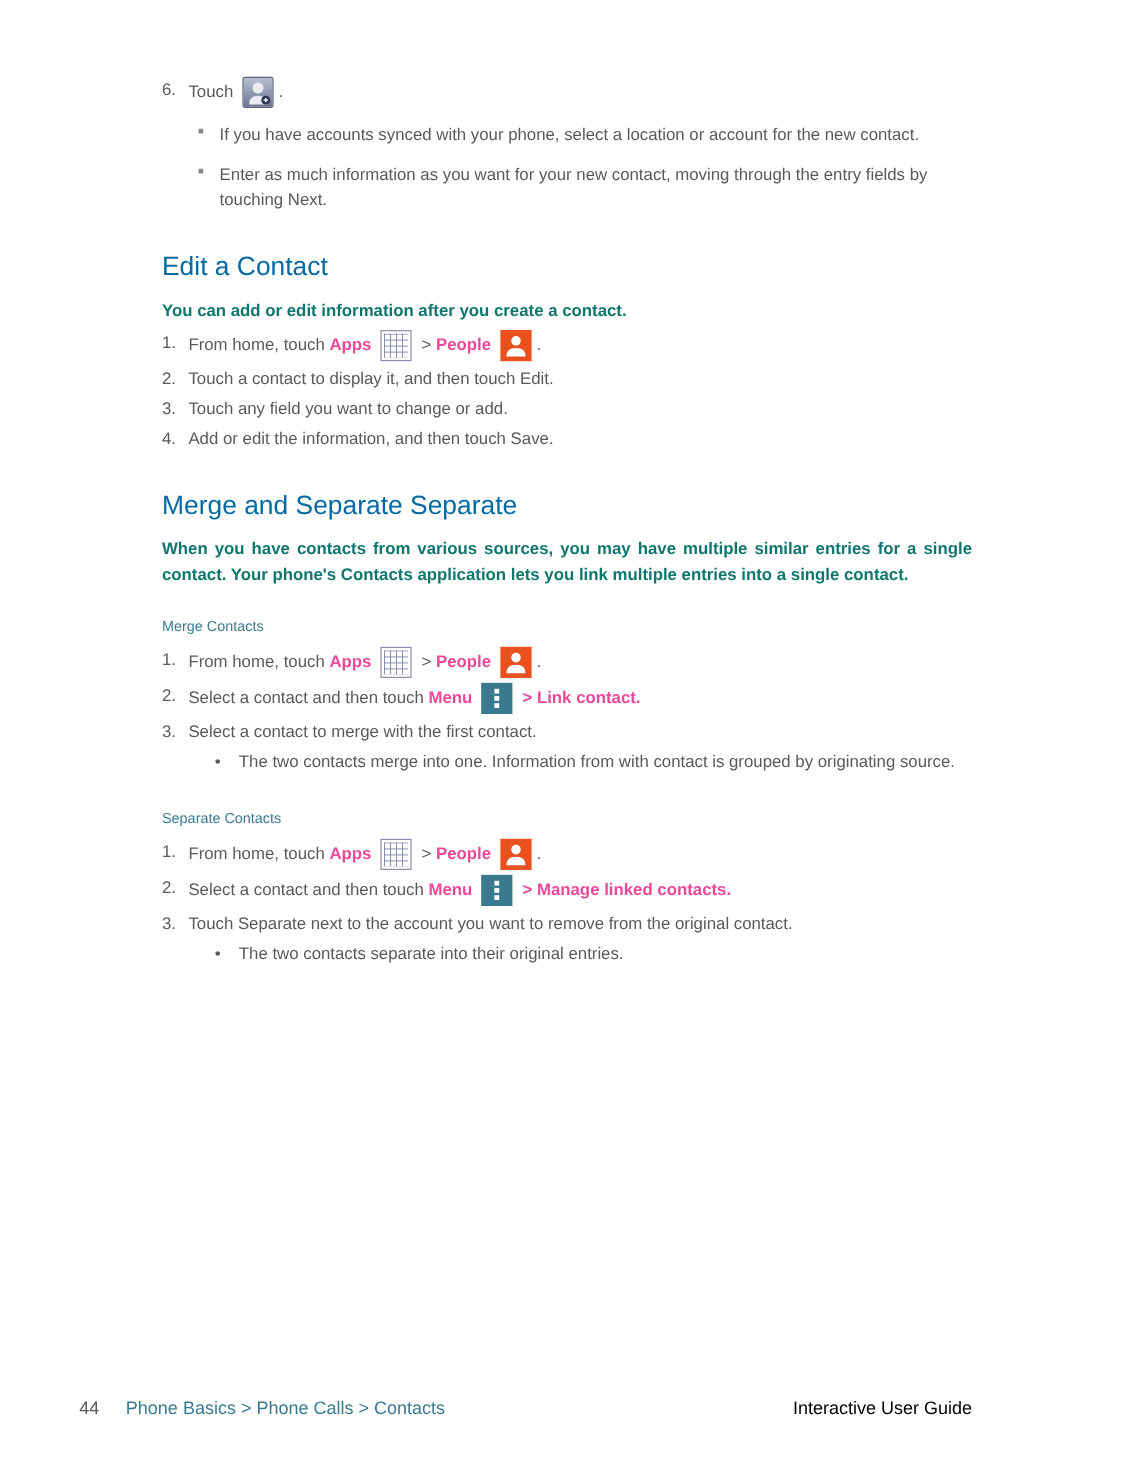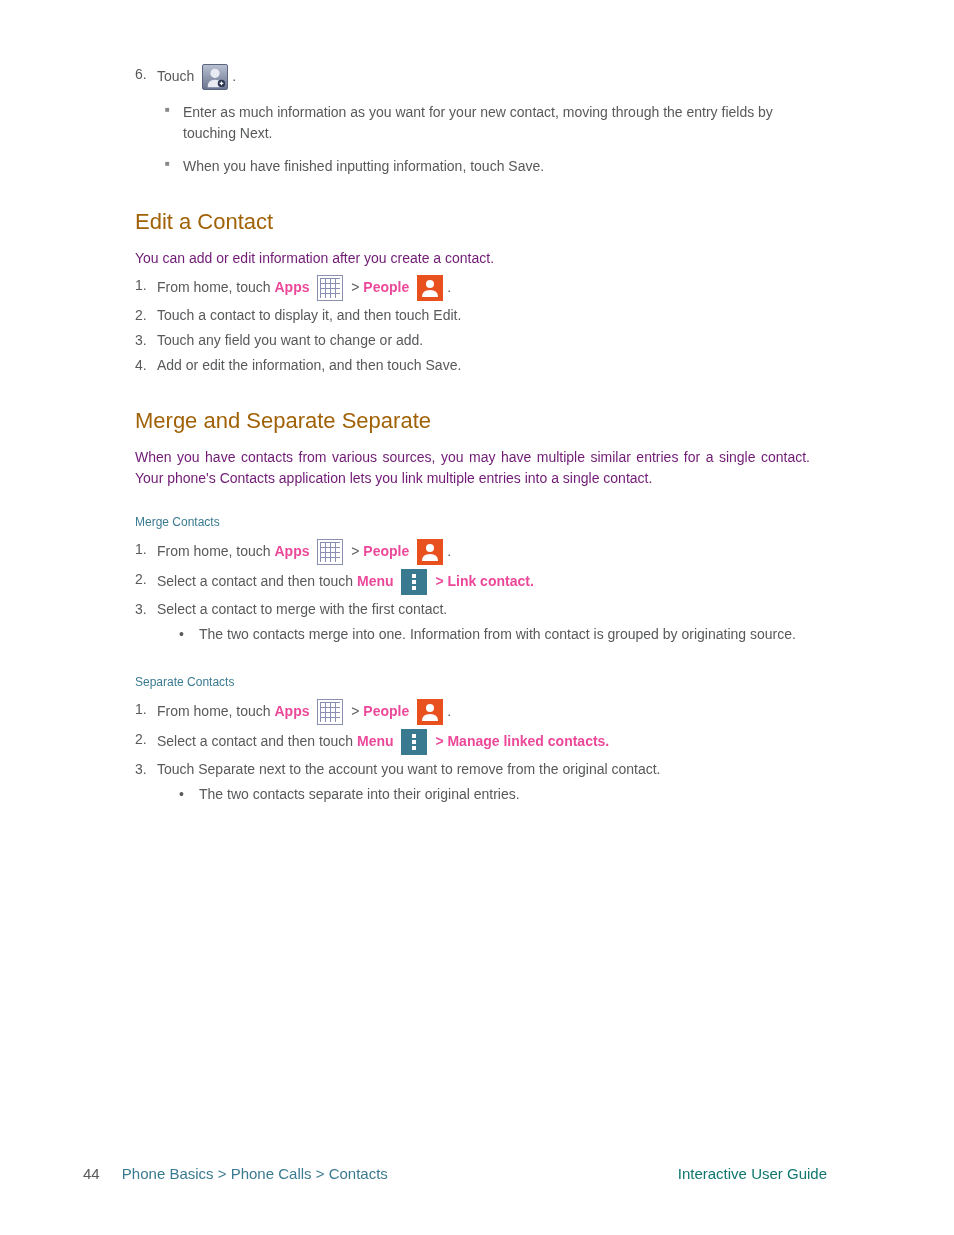--- a/index.html
+++ b/index.html
@@ -97,60 +97,60 @@
     content: "■";
     position: absolute;
     left: 0;
     top: 2px;
     font-size: 8px;
     color: #888;
   }
   h2.section {
     font-family: "Trebuchet MS", Arial, sans-serif;
     font-weight: normal;
-    color: #a16207;
+    color: #0369a1;
     font-size: 22px;
     margin: 28px 0 10px 0;
   }
   h3.subsection {
     font-family: "Trebuchet MS", Arial, sans-serif;
     font-weight: normal;
     color: #3a7a90;
     font-size: 12px;
     margin: 24px 0 8px 0;
   }
   .bold { font-weight: bold; }
-  .para { margin: 6px 0; color: #701a75; text-align: justify;}
+  .para { margin: 6px 0; color: #0f766e; text-align: justify; font-weight: bold;}
   .substep {
     display: flex;
     margin: 4px 0 4px 22px;
   }
   .substep .snum { min-width: 20px; }
   .substep .stxt { flex: 1; }
   .footer {
     position: absolute;
     bottom: 50px;
-    left: 17px; right: 0;
+    left: 0; right: 0;
     padding: 0 40px 0 66px;
     display: flex;
     justify-content: space-between;
     align-items: center;
     max-width: 850px;
   }
   .footer .left {
     color: #3a7a90;
     font-family: "Trebuchet MS", Arial, sans-serif;
     font-size: 15px;
   }
   .footer .left .pnum {
     color: #58595b;
     margin-right: 18px;
   }
   .footer .right {
-    color: #0f766e;
+    color: #000000;
     font-family: "Trebuchet MS", Arial, sans-serif;
     font-size: 15px;
   }
   .txt .bold, .stxt .bold { color: #ec4899; }
 </style>
 </head>
 <body>
 
 <div class="page">
   <div class="content">
@@ -164,22 +164,22 @@
             <circle cx="13" cy="9" r="5" fill="#e8ecf2"></circle>
             <path d="M5 24 Q5 16 13 16 Q21 16 21 24 Z" fill="#e8ecf2"></path>
             <circle cx="20" cy="20" r="4" fill="#2a3550"></circle>
             <path d="M20 18 v4 M18 20 h4" stroke="#fff" stroke-width="1.3"></path>
           </svg>
         </span><span>.</span>
       </div>
     </div>
 
     <ul class="bullet-list">
+      <li>If you have accounts synced with your phone, select a location or account for the new contact.</li>
       <li>Enter as much information as you want for your new contact, moving through the entry fields by touching Next.</li>
-      <li>When you have finished inputting information, touch Save.</li>
     </ul>
 
     <h2 class="section">Edit a Contact</h2>
     <p class="para">You can add or edit information after you create a contact.</p>
 
     <div class="numbered-step">
       <div class="num">1.</div>
       <div class="txt">
         <span>From</span><span> home, touch </span>
         <span class="bold">Apps</span>

